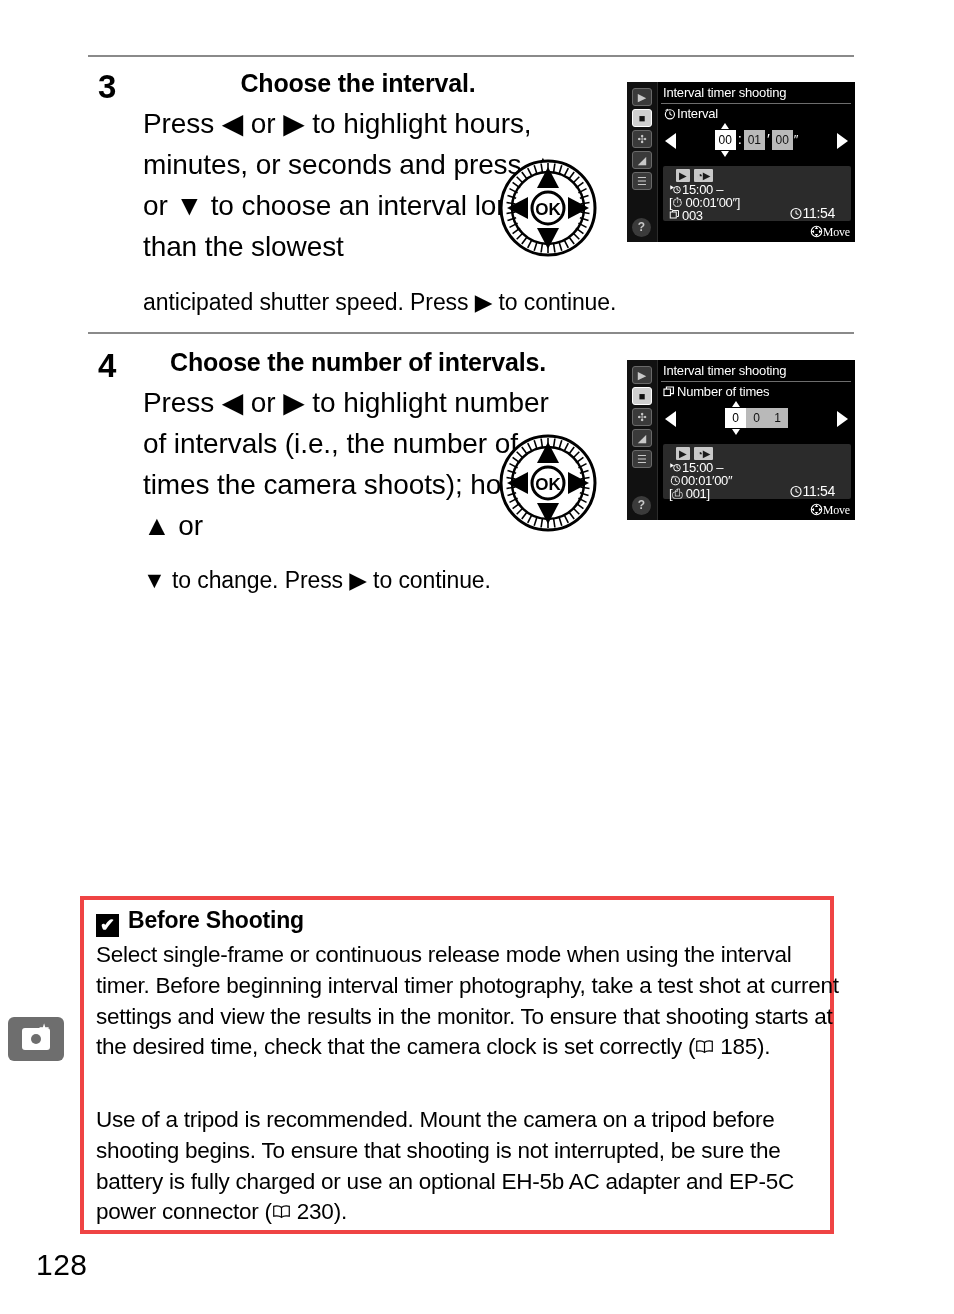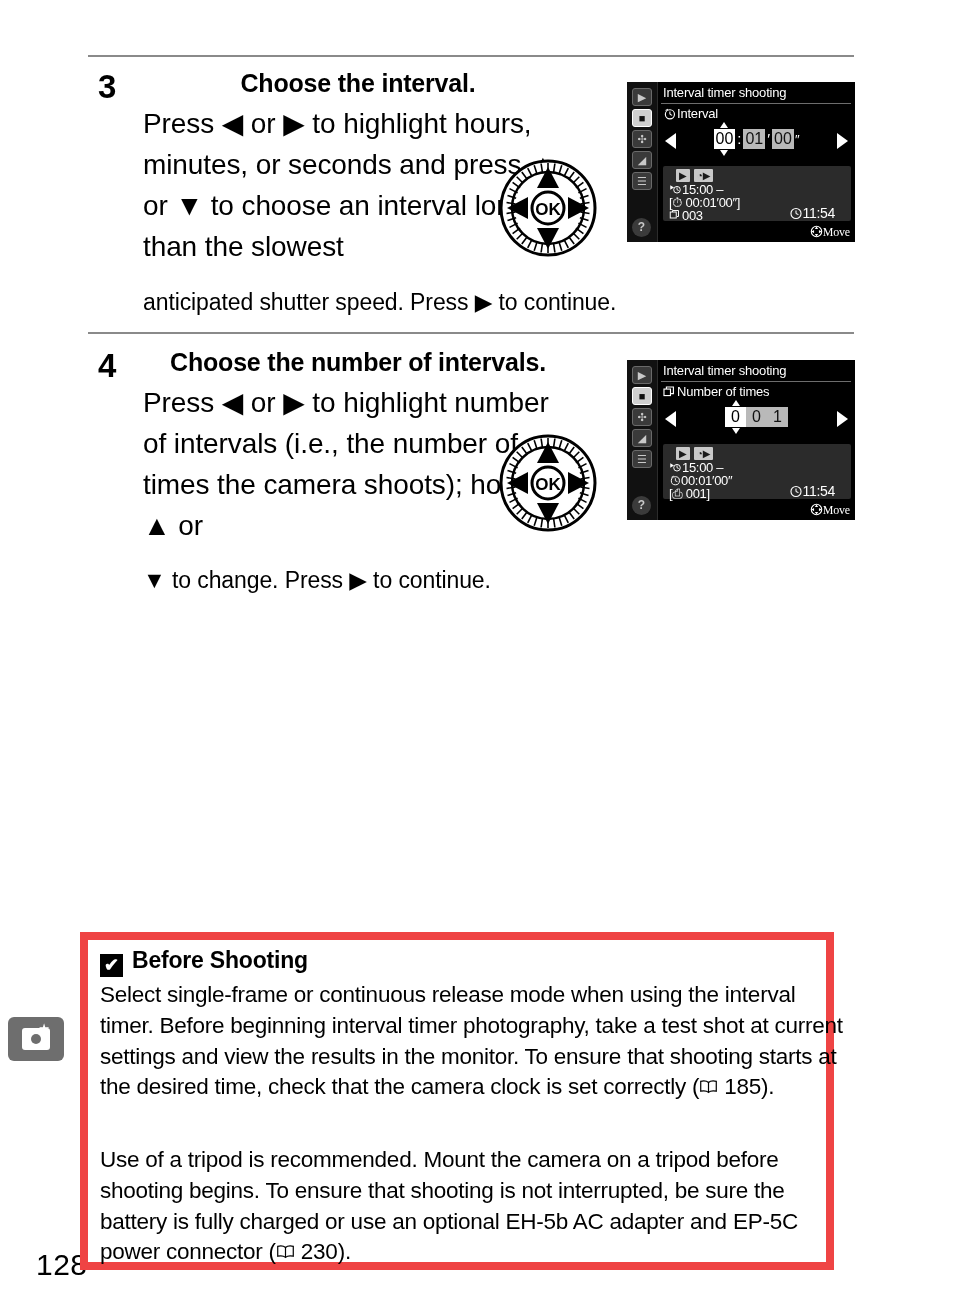--- a/index.html
+++ b/index.html
@@ -249,21 +249,21 @@
     white-space: nowrap;
   }
   .dbox {
     display: inline-block;
     position: relative;
     background: #b9b9b9;
     color: #111111;
     padding: 0 2px;
     min-width: 17px;
     text-align: center;
-    font-size: 16px;
+    font-size: 12px;
     line-height: 20px;
   }
   .dbox.hl {
     background: #ffffff;
     color: #000000;
   }
   .dbox.hl::before {
     content: "";
     position: absolute;
     left: 50%;
@@ -351,23 +351,22 @@
     font-family: Liberation Serif, serif;
   }
 
   
   .note-box {
     position: absolute;
     left: 80px;
     top: 896px;
     width: 754px;
     height: 338px;
-    border: 8px solid #ef4444;
+    border: 4px solid #ef4444;
     box-sizing: border-box;
-    margin-top: 36px;
   }
   .note-head {
     position: absolute;
     left: 12px;
     top: 7px;
     font-size: 23px;
     font-weight: bold;
     letter-spacing: -0.2px;
     white-space: nowrap;
   }

